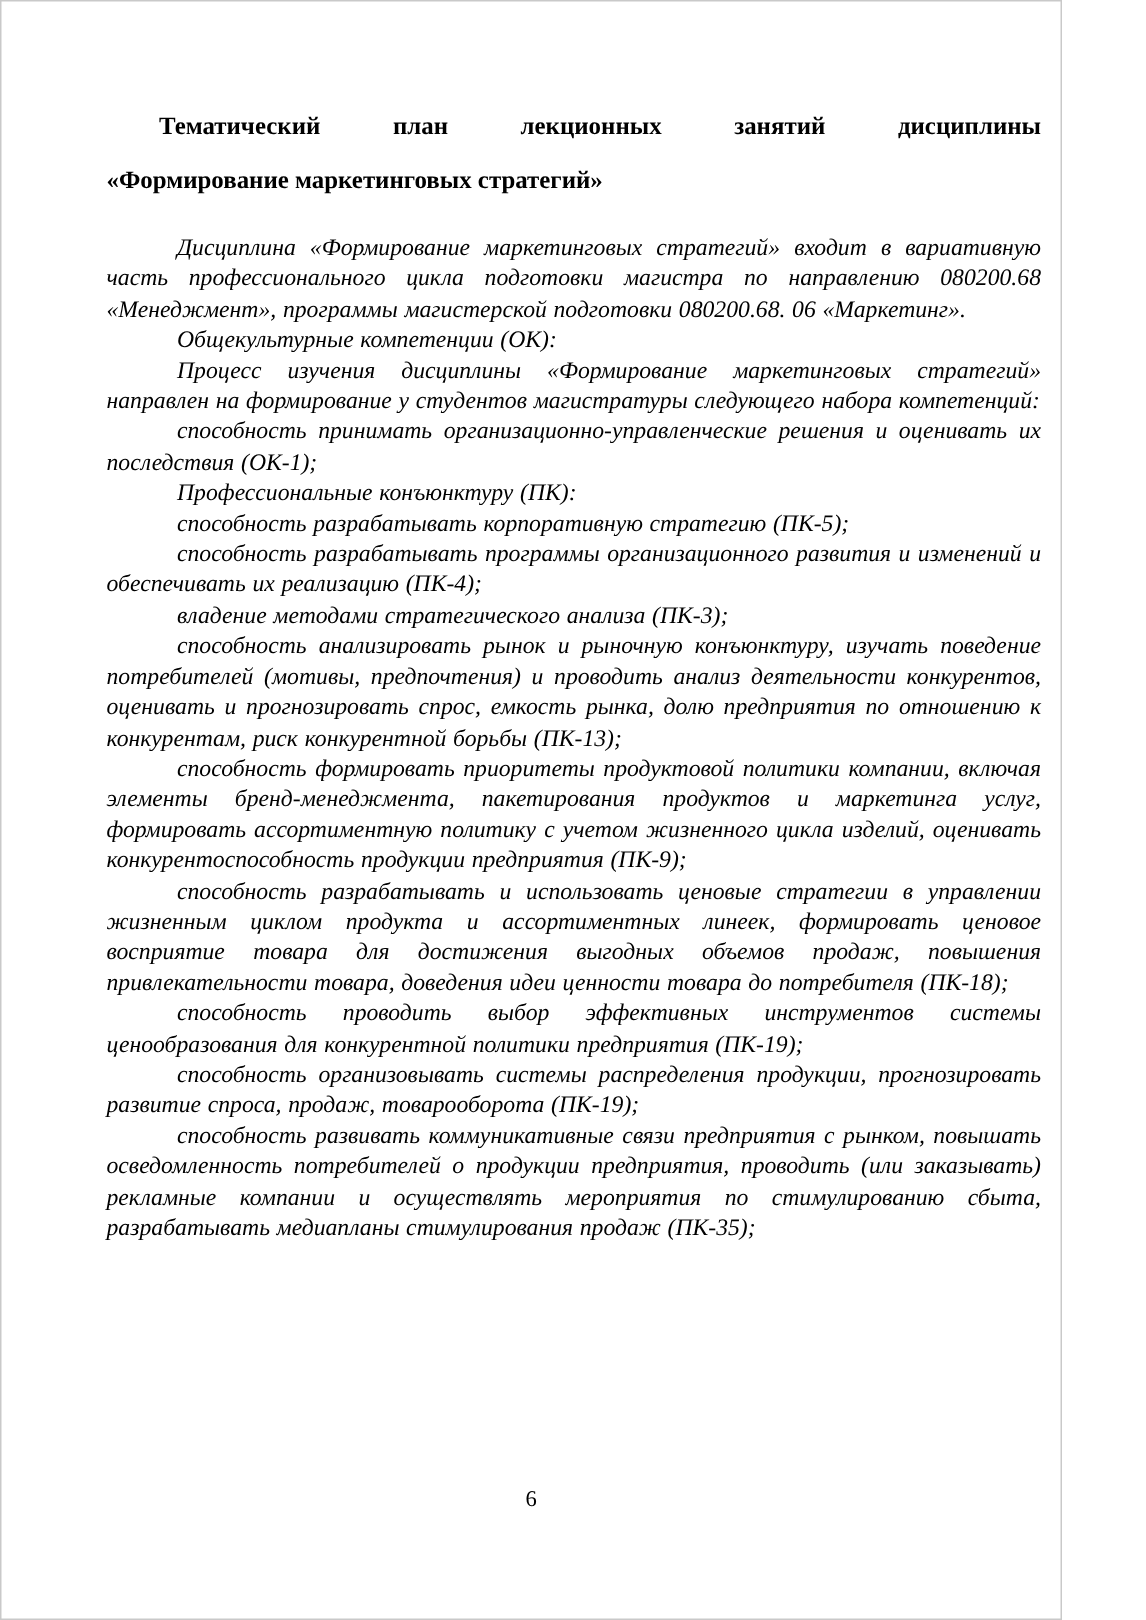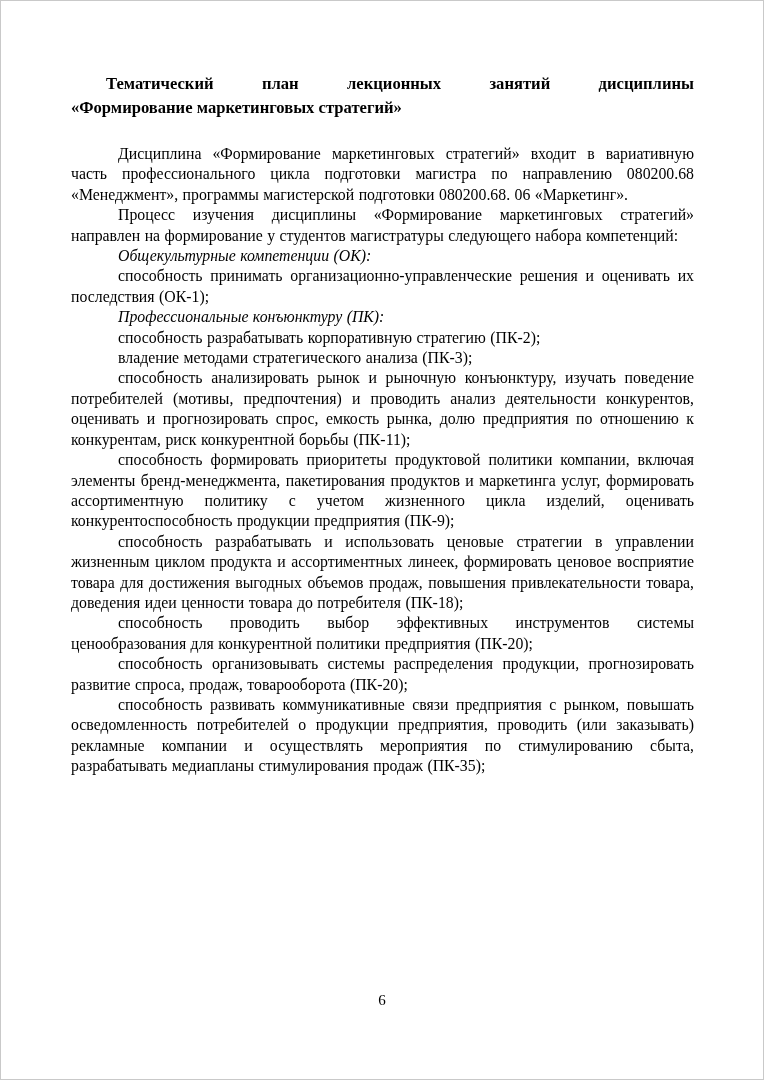--- a/index.html
+++ b/index.html
@@ -2,21 +2,21 @@
 <html><head>
 <meta charset="utf-8">
 <style>
   html, body {
     margin: 0;
     padding: 0;
     background: #ffffff;
   }
   .page {
     position: relative;
-    width: 764px;
+    width: 708px;
     height: 1080px;
     background: #ffffff;
     box-sizing: border-box;
     border: 1px solid #c9c9c9;
     font-family: "Liberation Serif", "DejaVu Serif", serif;
     color: #000000;
     overflow: hidden;
   }
   .content {
     position: absolute;
@@ -31,29 +31,30 @@
     margin: 0 0 25px 0;
   }
   .title-line-1 {
     text-align: justify;
     text-align-last: justify;
     text-justify: inter-word;
     text-indent: 35px;
   }
   .title-line-2 {
     text-align: left;
-    margin-top: 2px;
+    margin-top: 14px;
   }
   .para {
     margin: 0;
     font-size: 15.8px;
     line-height: 20.4px;
     text-align: justify;
     text-indent: 47px;
     word-spacing: 0.5px;
+    font-style: italic;
   }
   .para.italic {
     font-style: italic;
   }
   .page-number {
     position: absolute;
     bottom: 70px;
     left: 0;
     width: 100%;
     text-align: center;
@@ -66,29 +67,30 @@
 
 <div class="page">
   <div class="content">
 
     <div class="doc-title">
       <div class="title-line-1">Тематический план лекционных занятий дисциплины</div>
       <div class="title-line-2">«Формирование маркетинговых стратегий»</div>
     </div>
 
     <p class="para">Дисциплина «Формирование маркетинговых стратегий» входит в вариативную часть профессионального цикла подготовки магистра по направлению 080200.68 «Менеджмент», программы магистерской подготовки 080200.68. 06 «Маркетинг».</p>
+    <p class="para italic">Общекультурные компетенции (ОК):</p>
     <p class="para">Процесс изучения дисциплины «Формирование маркетинговых стратегий» направлен на формирование у студентов магистратуры следующего набора компетенций:</p>
-    <p class="para italic">Общекультурные компетенции (ОК):</p>
     <p class="para">способность принимать организационно-управленческие решения и оценивать их последствия (ОК-1);</p>
     <p class="para italic">Профессиональные конъюнктуру (ПК):</p>
-    <p class="para">способность разрабатывать корпоративную стратегию (ПК-2);</p>
+    <p class="para">способность разрабатывать корпоративную стратегию (ПК-5);</p>
+    <p class="para">способность разрабатывать программы организационного развития и изменений и обеспечивать их реализацию (ПК-4);</p>
     <p class="para">владение методами стратегического анализа (ПК-3);</p>
-    <p class="para">способность анализировать рынок и рыночную конъюнктуру, изучать поведение потребителей (мотивы, предпочтения) и проводить анализ деятельности конкурентов, оценивать и прогнозировать спрос, емкость рынка, долю предприятия по отношению к конкурентам, риск конкурентной борьбы (ПК-11);</p>
+    <p class="para">способность анализировать рынок и рыночную конъюнктуру, изучать поведение потребителей (мотивы, предпочтения) и проводить анализ деятельности конкурентов, оценивать и прогнозировать спрос, емкость рынка, долю предприятия по отношению к конкурентам, риск конкурентной борьбы (ПК-13);</p>
     <p class="para">способность формировать приоритеты продуктовой политики компании, включая элементы бренд-менеджмента, пакетирования продуктов и маркетинга услуг, формировать ассортиментную политику с учетом жизненного цикла изделий, оценивать конкурентоспособность продукции предприятия (ПК-9);</p>
     <p class="para">способность разрабатывать и использовать ценовые стратегии в управлении жизненным циклом продукта и ассортиментных линеек, формировать ценовое восприятие товара для достижения выгодных объемов продаж, повышения привлекательности товара, доведения идеи ценности товара до потребителя (ПК-18);</p>
-    <p class="para">способность проводить выбор эффективных инструментов системы ценообразования для конкурентной политики предприятия (ПК-20);</p>
-    <p class="para">способность организовывать системы распределения продукции, прогнозировать развитие спроса, продаж, товарооборота (ПК-20);</p>
+    <p class="para">способность проводить выбор эффективных инструментов системы ценообразования для конкурентной политики предприятия (ПК-19);</p>
+    <p class="para">способность организовывать системы распределения продукции, прогнозировать развитие спроса, продаж, товарооборота (ПК-19);</p>
     <p class="para">способность развивать коммуникативные связи предприятия с рынком, повышать осведомленность потребителей о продукции предприятия, проводить (или заказывать) рекламные компании и осуществлять мероприятия по стимулированию сбыта, разрабатывать медиапланы стимулирования продаж (ПК-35);</p>
 
   </div>
 
   <div class="page-number">6</div>
 </div>
 
 </body></html>

